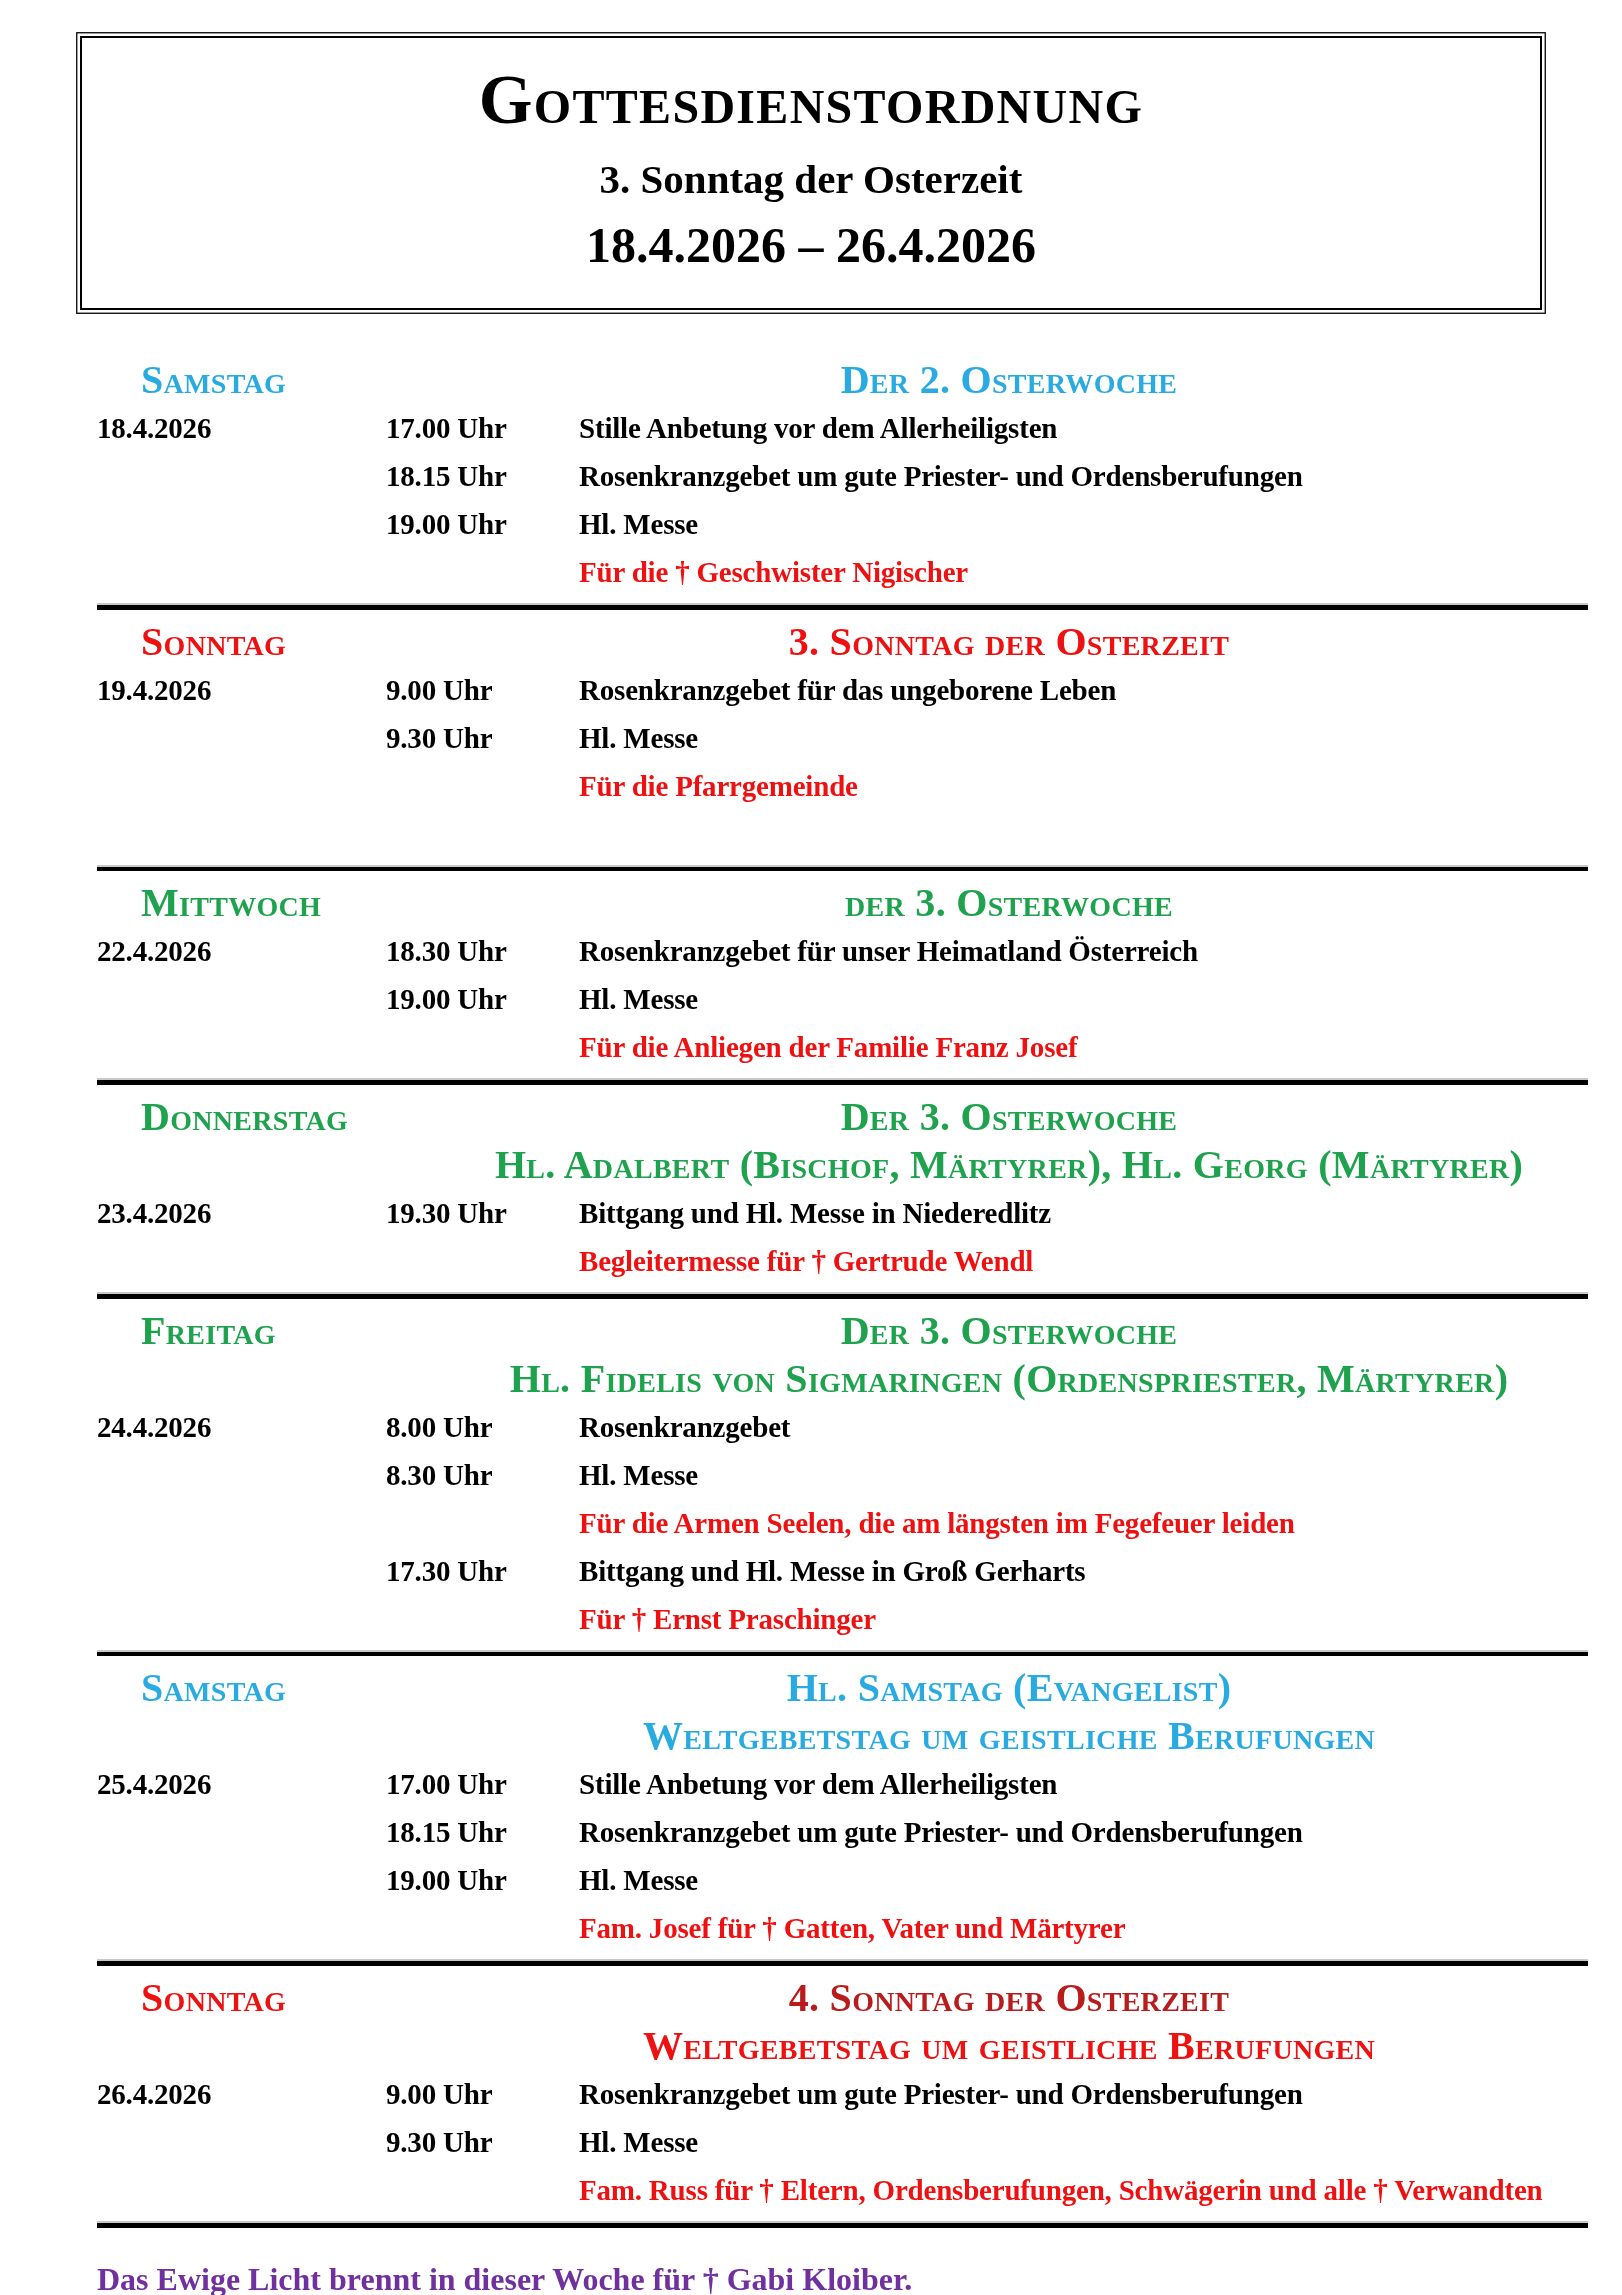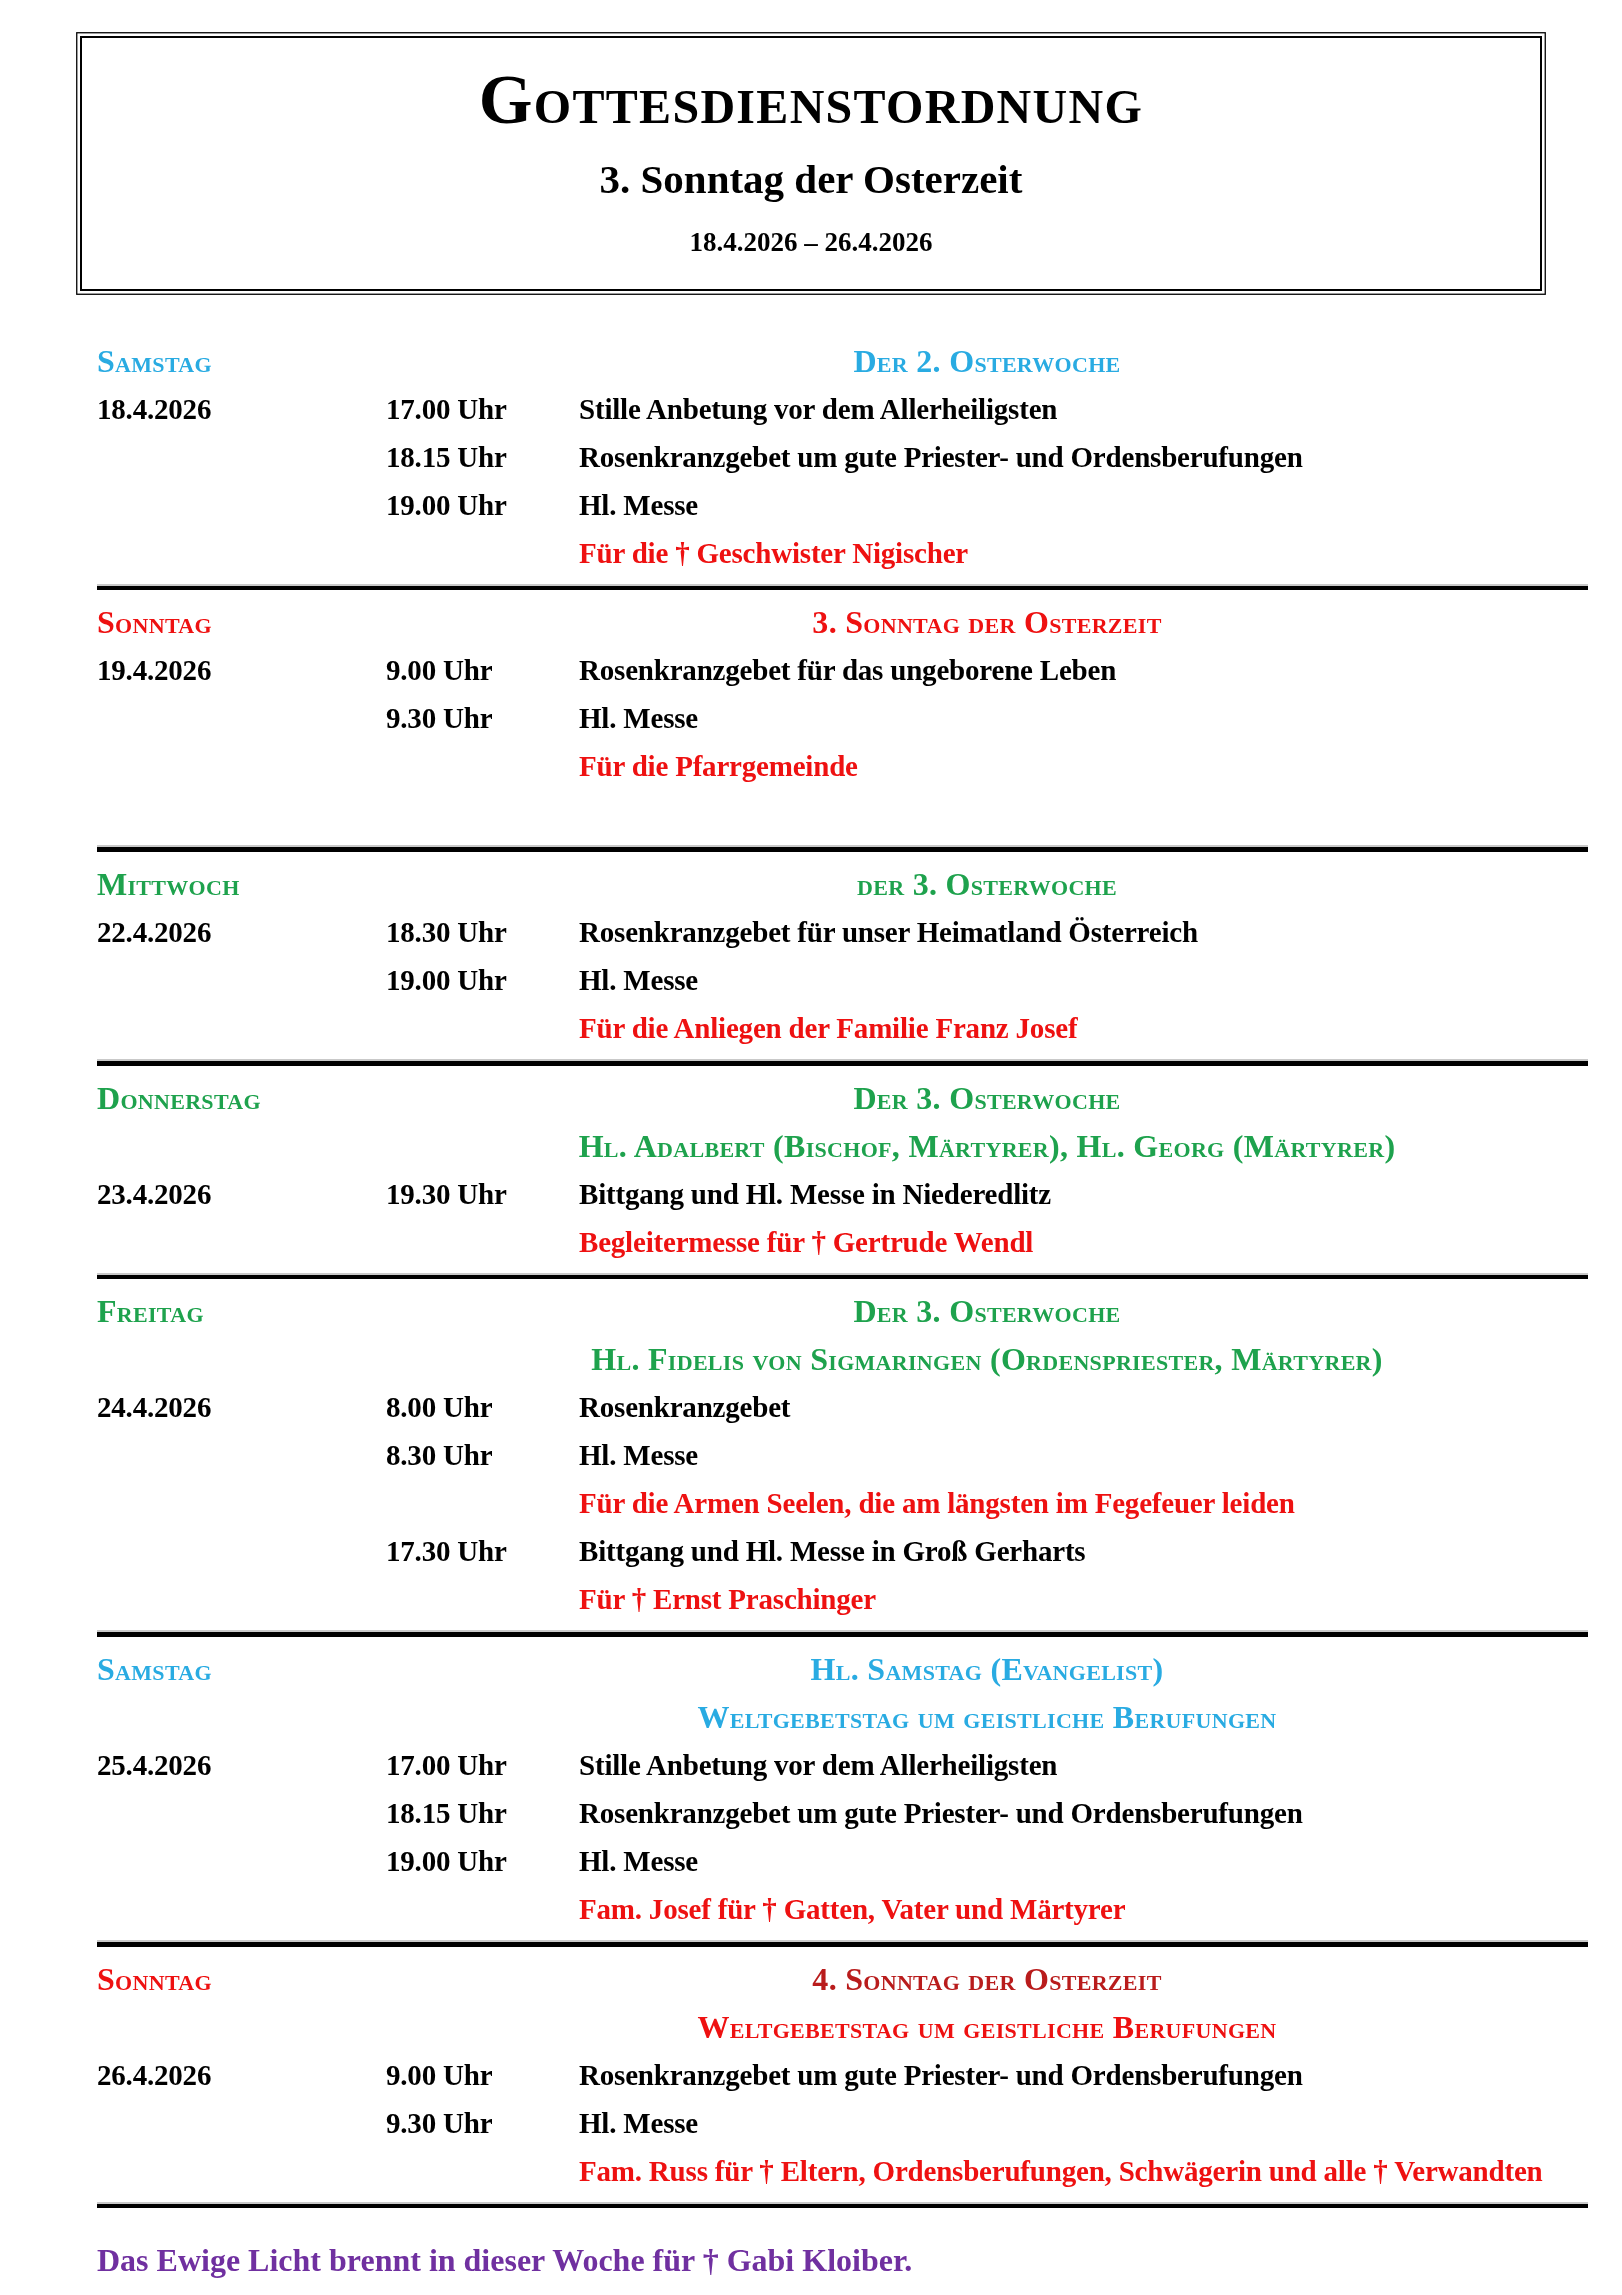--- a/index.html
+++ b/index.html
@@ -16,30 +16,30 @@
     border:2.6px solid #000;
     box-shadow:0 0 0 2.6px #fff,0 0 0 3.9px #000;
     text-align:center;
     padding:17px 6.5px 26px 6.5px;
   }
   .title{
     font-size:69px;line-height:1.32;
     font-variant:small-caps;letter-spacing:1.3px;
   }
   .subtitle{font-size:41px;line-height:1.45;margin-top:3.9px;}
-  .daterange{font-size:27px;line-height:1.45;margin-top:14px;}
+  .daterange{font-size:50px;line-height:1.45;}
 
   
   .content{margin:46px 34px 0 97px;}
   .day-grid{display:grid;grid-template-columns:289px 193px 1fr;}
   .day-grid > *{line-height:48px;white-space:nowrap;}
   .c1{grid-column:1;} .c2{grid-column:2;} .c3{grid-column:3;}
   .cf{grid-column:2/4;text-align:center;} .cw{grid-column:1/4;height:48px;}
   .day-name,.feast{
-    font-variant:small-caps;font-size:32px;letter-spacing:0.3px;
+    font-variant:small-caps;font-size:40px;letter-spacing:0.3px;margin-left:44px;
   }
   .date,.time,.desc,.intent{font-size:29px;letter-spacing:-0.2px;}
   .sep{
     height:4.6px;background:#000;
     box-shadow:0 -2px 0 #c9c9c9;
     margin:9.2px 0 7.9px 0;
   }
 
   
   .footer{

